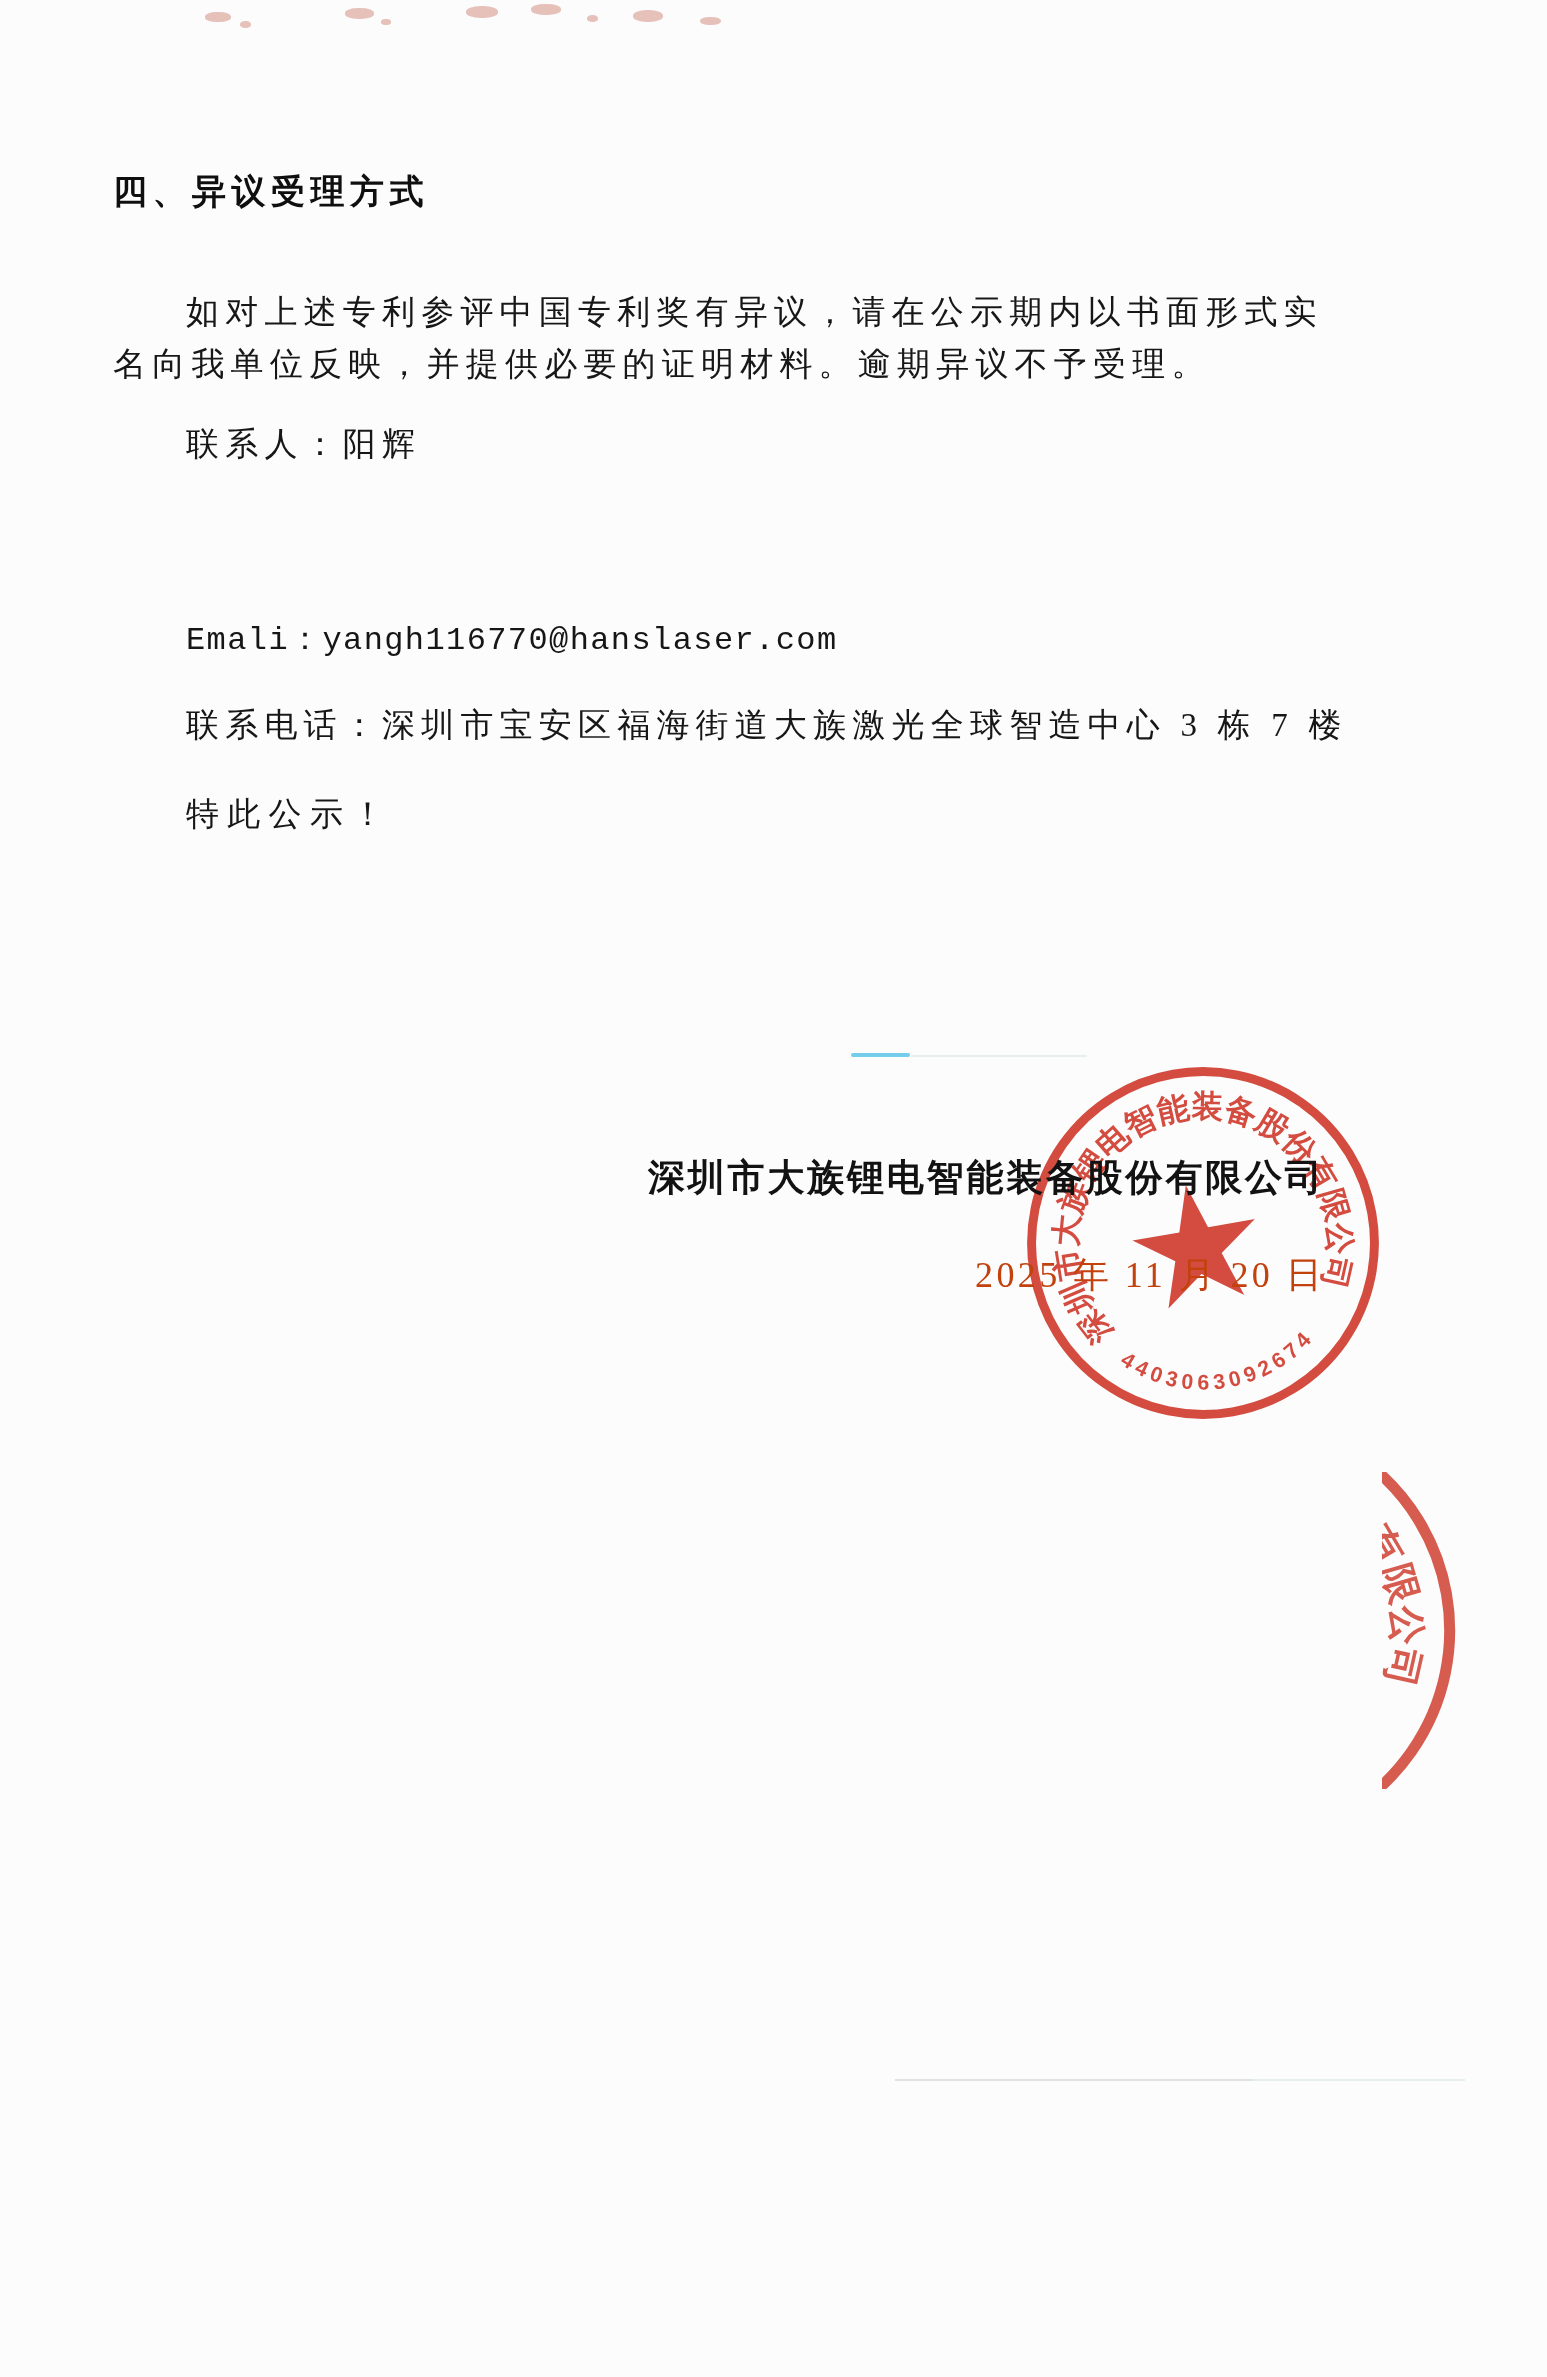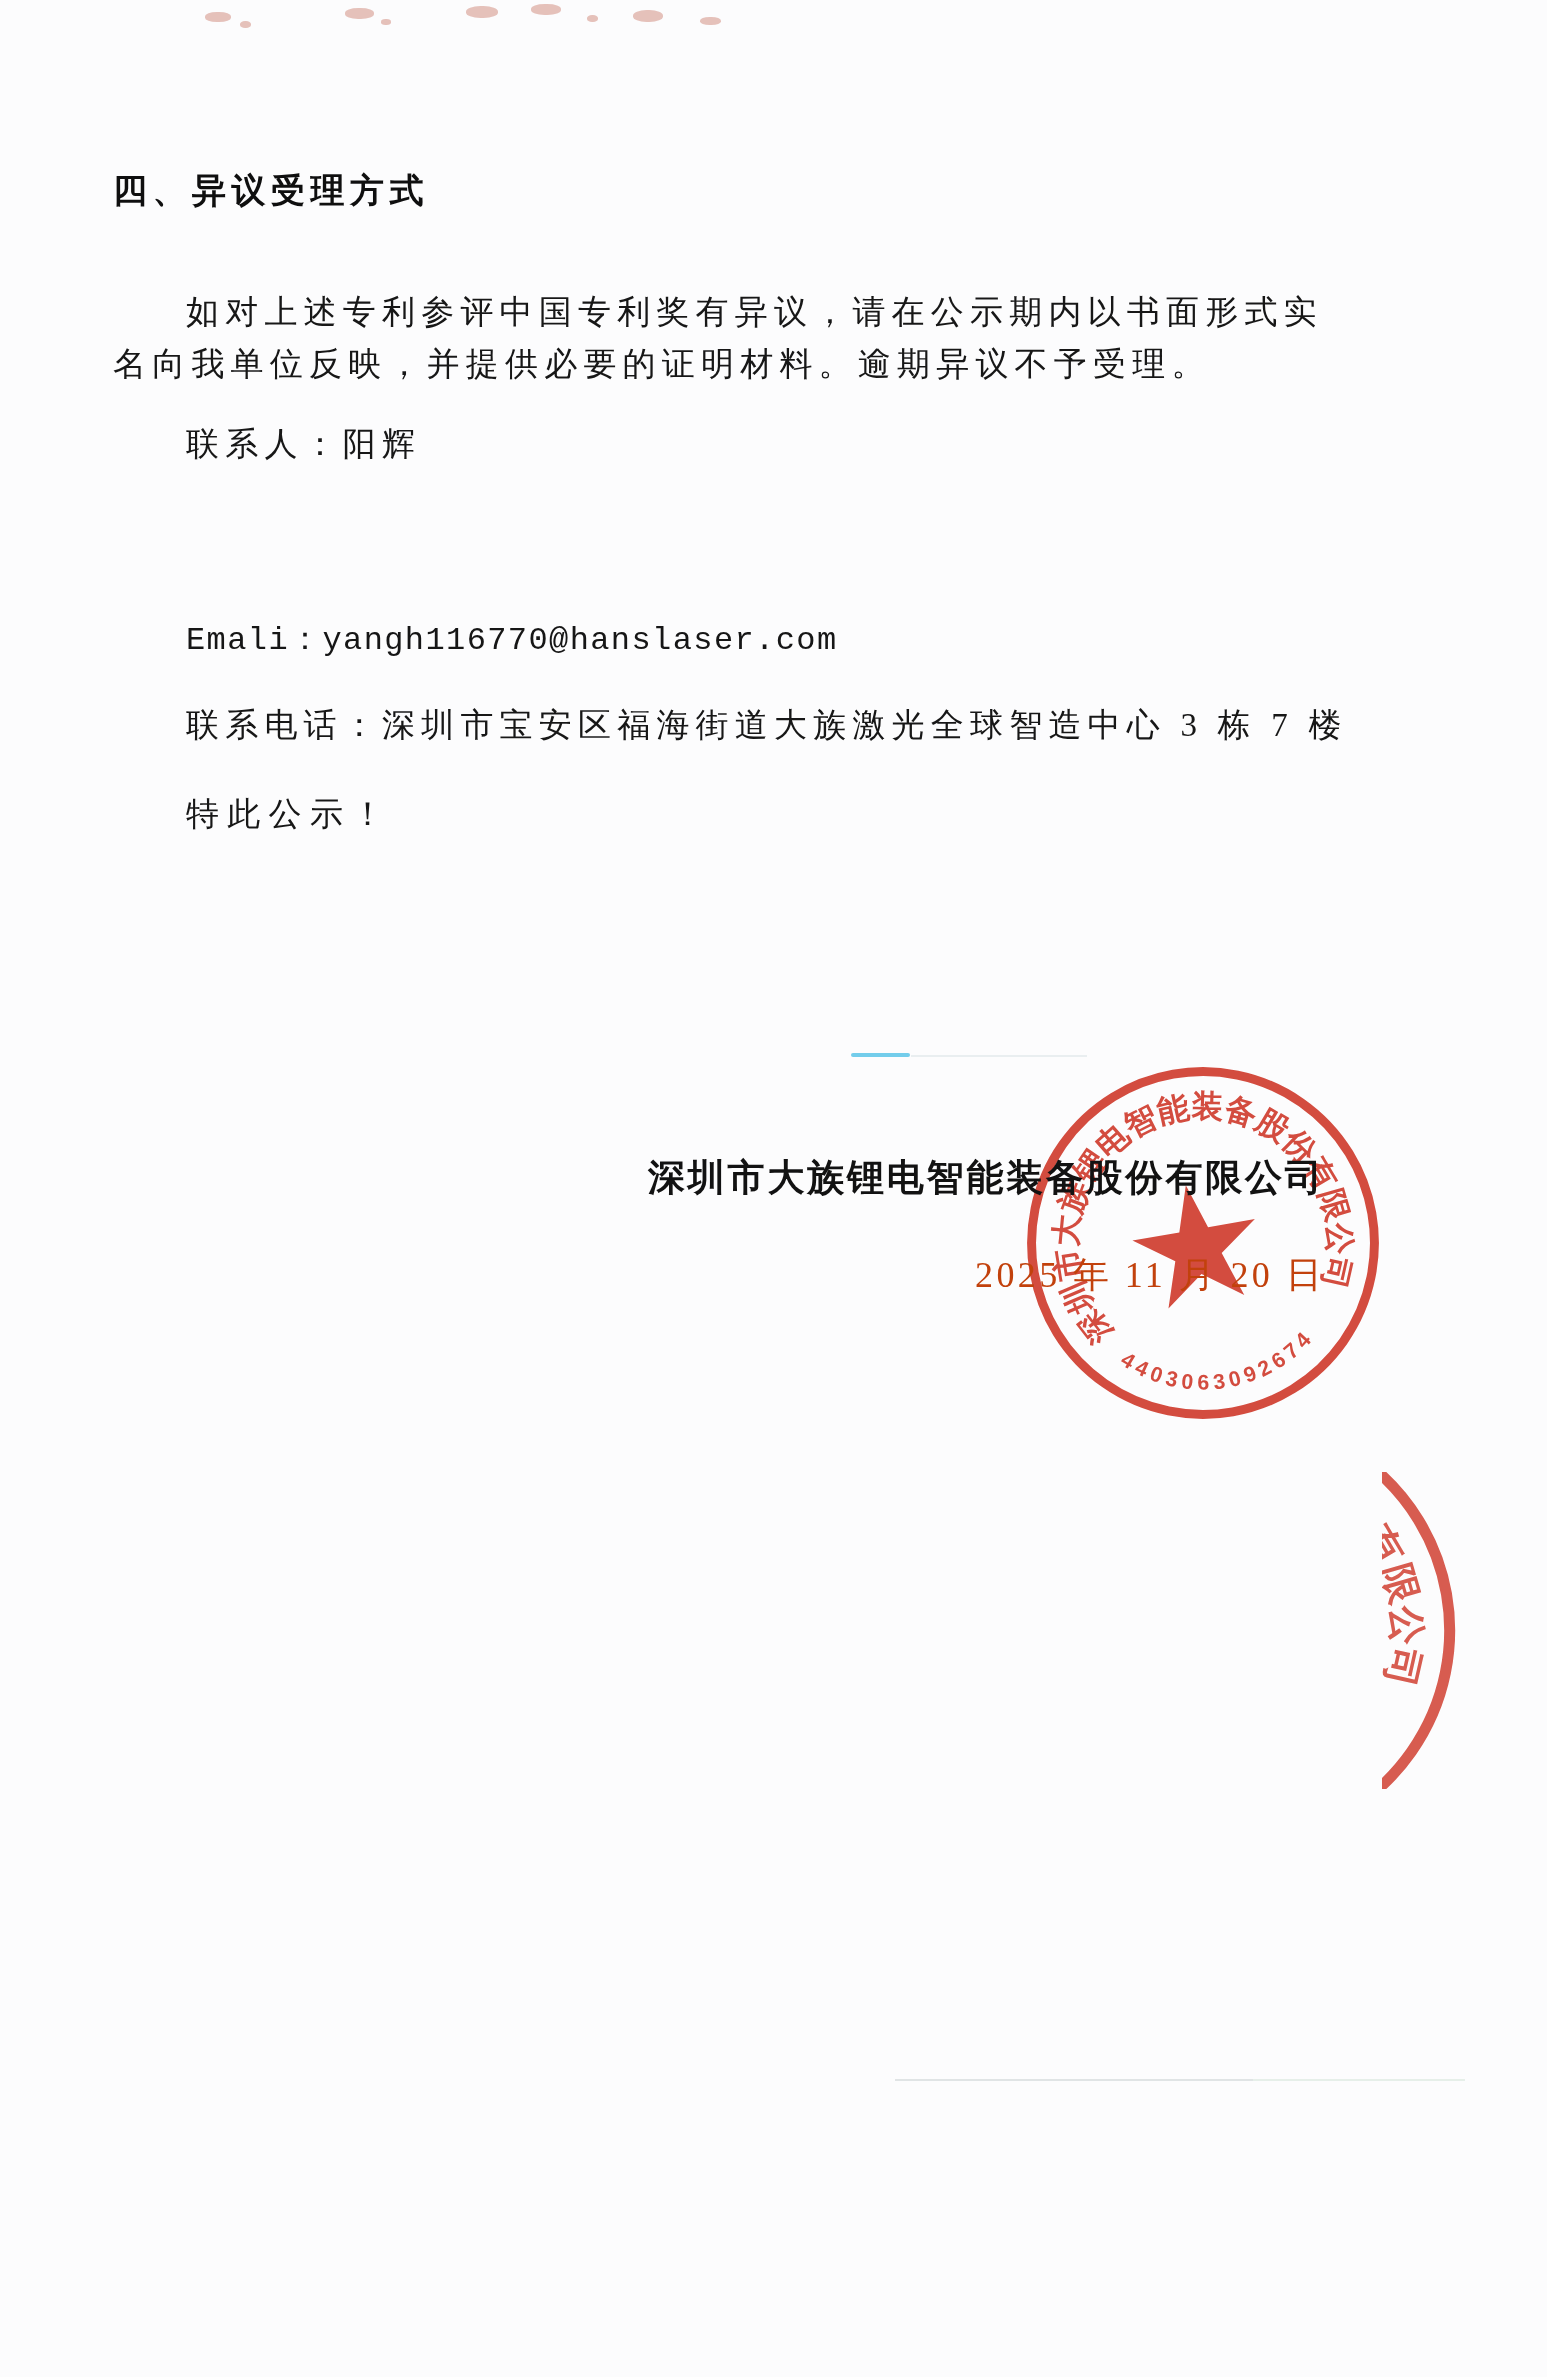--- a/index.html
+++ b/index.html
@@ -7,21 +7,21 @@
     position:relative;
     width:1548px;height:2377px;
     background:#fcfcfd;
     overflow:hidden;
     font-family:"Liberation Serif","DejaVu Serif",serif;
     color:#161616;
   }
   .abs{position:absolute;white-space:nowrap;line-height:1;}
   .heading{
     left:113px;top:174px;
-    font-family:Liberation Serif, serif;
+    font-family:Liberation Sans, sans-serif;
     font-weight:700;font-size:34px;letter-spacing:5.5px;color:#0f0f0f;
   }
   .bodyline{font-size:33px;letter-spacing:6.2px;color:#171717;}
   .l1{left:186px;top:264px;margin-top:32px;}
   .l2{left:113px;top:348px;}
   .l-person{left:186px;top:428px;}
   .l-phone{left:186px;top:534px;}
   .l-email{left:186px;top:625px;font-family:Liberation Mono, monospace;font-size:32px;letter-spacing:1.4px;}
   .l-address{left:186px;top:709px;}
   .l-closing{left:186px;top:798px;letter-spacing:8.3px;}

